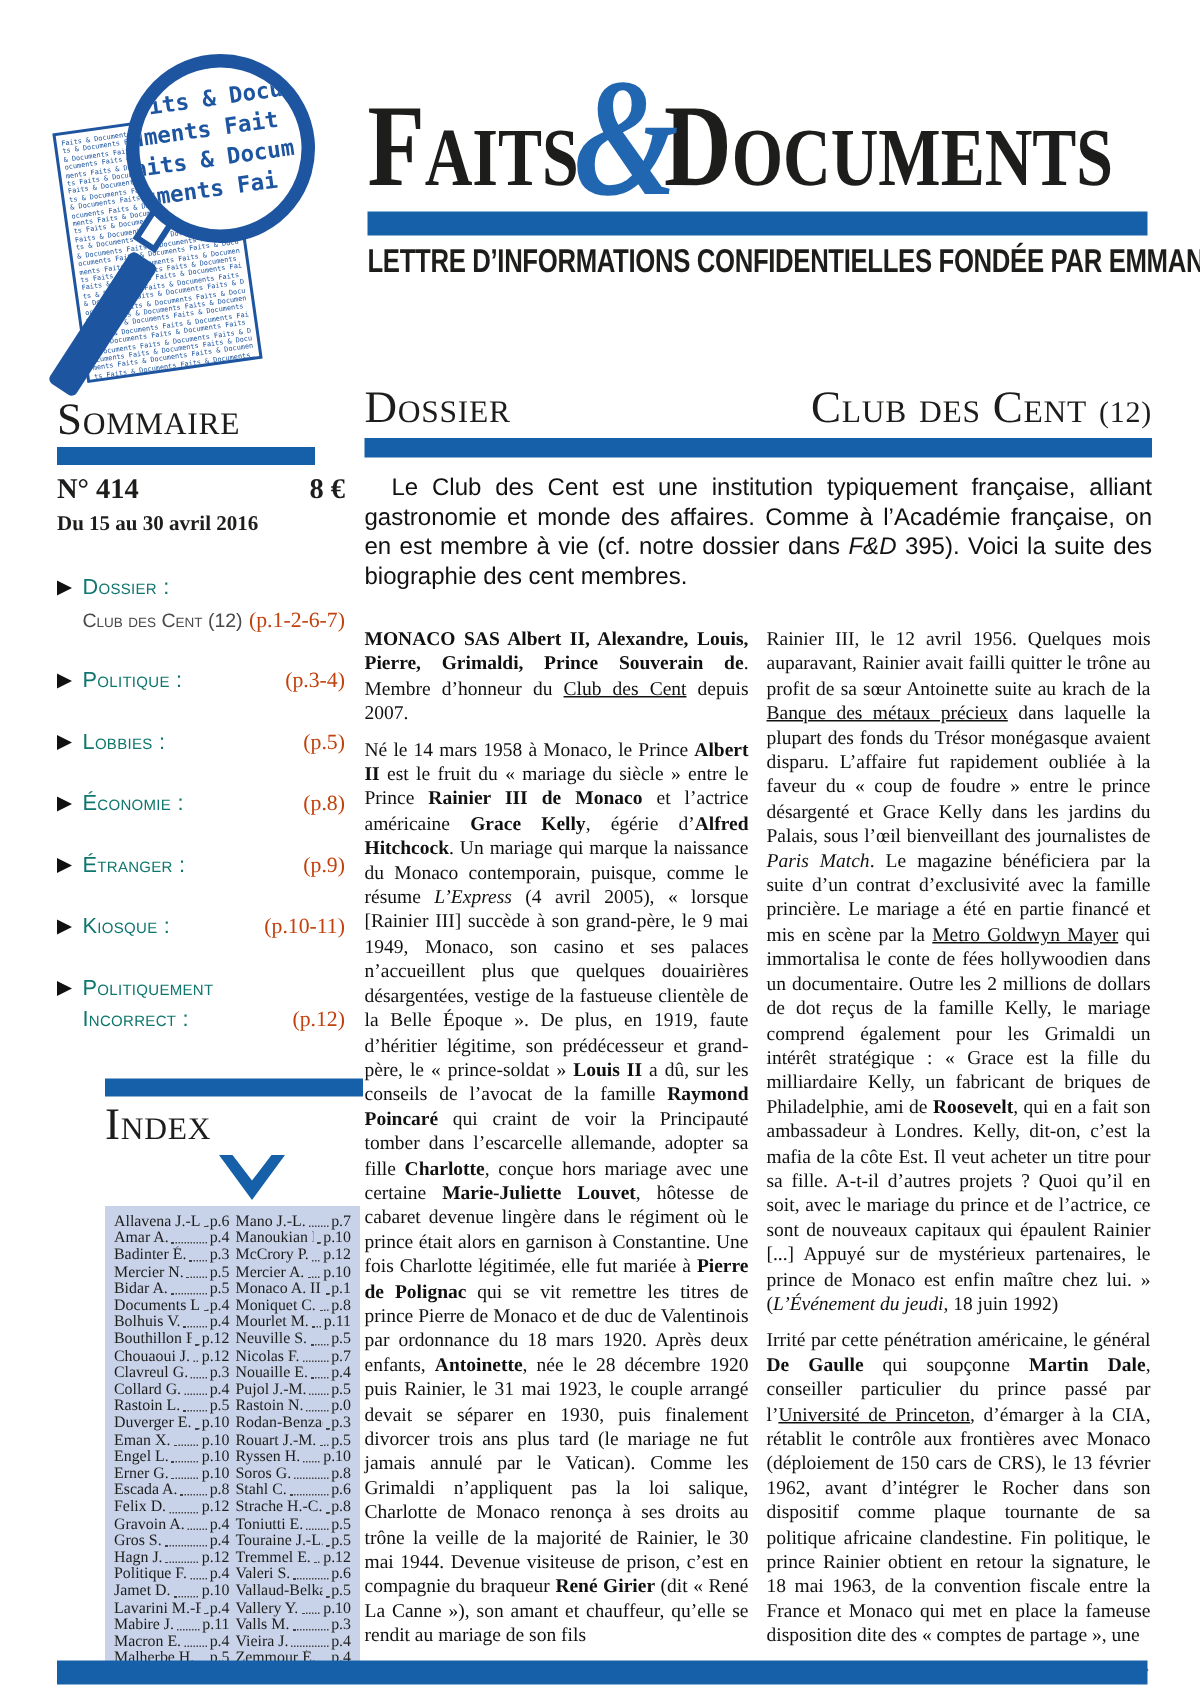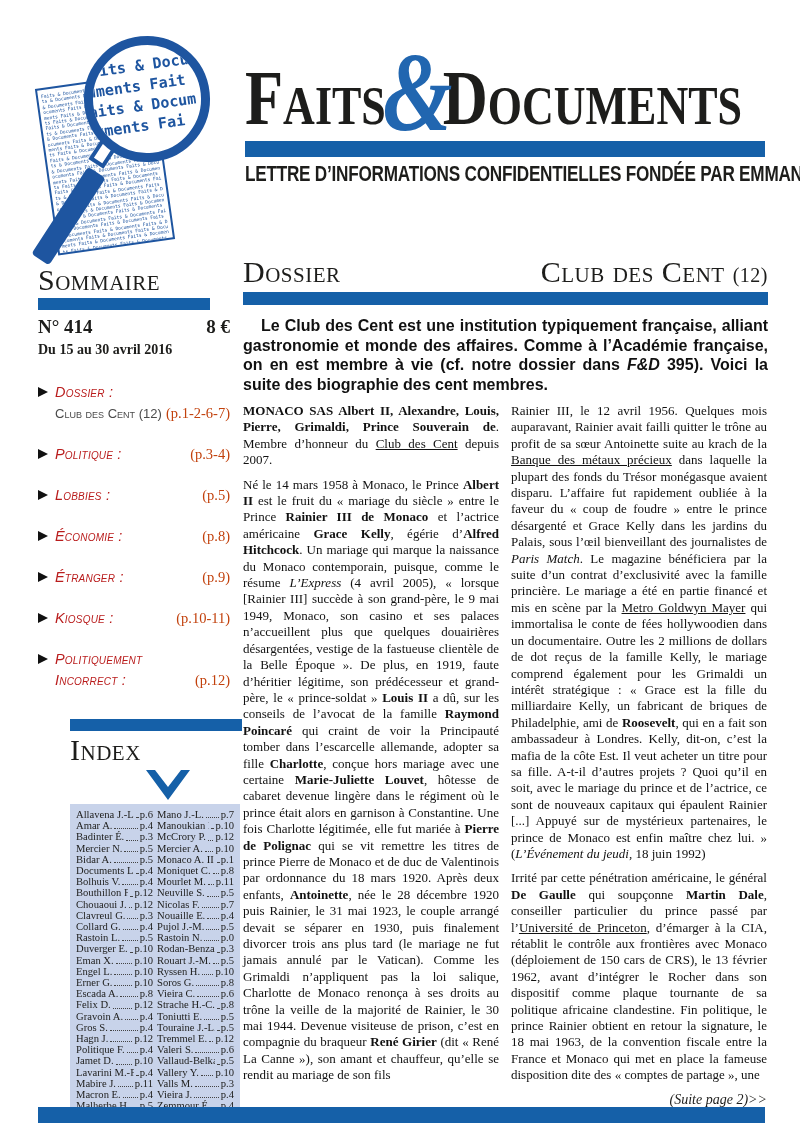--- a/index.html
+++ b/index.html
@@ -54,21 +54,21 @@
     font-weight:bold; font-size:19px; line-height:23px;gap:20px; }
   .issue-date { font-weight:bold; font-size:14px; line-height:23px; }
   .som-list { margin-top:21px; }
   .som-item { display:flex; margin-bottom:20px; }
   .som-arrow { width:0; height:0; border-top:5px solid transparent;
     border-bottom:5px solid transparent; border-left:10px solid #111;
     margin:5px 7px 0 0; flex:none; }
   .som-body { flex:1; font-family:"Liberation Sans", sans-serif; }
   .som-row { display:flex; justify-content:space-between; align-items:baseline; }
   .som-label { font-variant:small-caps; font-size:14.5px; line-height:21px;
-    color:#b91c1c; letter-spacing:0.2px;font-style:italic; }
+    color:#0f766e; letter-spacing:0.2px; }
   .som-sub { font-variant:small-caps; font-size:13px; line-height:21px;
     color:#4a4a4a; }
   .som-pages { font-family:Liberation Serif, serif; font-size:14.5px;
     color:#c2410c; white-space:nowrap; }
 
   .index-sec { margin-top:28px;padding-left:32px; }
   .idx-arrow { margin:4px 0 4px 76px; display:block; }
   .idx-box { width:170px; background:#c8d3ea; padding:5px 4px; margin-top:0; }
   .idx-cols { display:flex; }
   .idx-col { width:50%; padding:0 2px; }
@@ -80,23 +80,23 @@
   .idx-page { white-space:nowrap; }
 
   
   .main { position:absolute; left:243px; top:256px; width:525px; }
   .dos-head { display:flex; justify-content:space-between; align-items:baseline; }
   .dos-kicker { font-size:30px; line-height:32px; letter-spacing:0.5px; }
   .dos-title { font-size:30px; line-height:32px; letter-spacing:0.5px; }
   .dos-title .hdr-sub { font-variant:normal; font-size:20px; }
   .dos-bar { width:525px; height:13px; background:#1560a8; margin-top:1px; }
   .dos-intro { margin-top:11px; font-family:"Liberation Sans", sans-serif;
-    font-weight:bold; font-size:16px; line-height:19.5px; text-align:justify;
+    font-weight:normal; font-size:16px; line-height:19.5px; text-align:justify;
     text-indent:18px; color:#111; }
-  .art-cols { display:flex; gap:12px; margin-top:9px; }
+  .art-cols { display:flex; gap:12px; margin-top:24px; }
   .art-col { width:256px; }
   .art-col p { font-size:13px; line-height:16.4px; text-align:justify;
     margin-bottom:8px; color:#111; }
   .art-col p b { font-weight:bold; }
   .suite { text-align:right; font-style:italic; font-size:14px; margin-top:4px; }
 
   .bottom-bar { position:absolute; left:38px; top:1107px; width:727px;
     height:16px; background:#1560a8; }
 </style>
 </head>
@@ -422,21 +422,21 @@
               <span class="idx-name">Ryssen H.</span>
               <span class="idx-leader"></span>
               <span class="idx-page">p.10</span>
             </div>
             <div class="idx-row">
               <span class="idx-name">Soros G.</span>
               <span class="idx-leader"></span>
               <span class="idx-page">p.8</span>
             </div>
             <div class="idx-row">
-              <span class="idx-name">Vieira C.</span>
+              <span class="idx-name">Stahl C.</span>
               <span class="idx-leader"></span>
               <span class="idx-page">p.6</span>
             </div>
             <div class="idx-row">
               <span class="idx-name">Strache H.-C.</span>
               <span class="idx-leader"></span>
               <span class="idx-page">p.8</span>
             </div>
             <div class="idx-row">
               <span class="idx-name">Toniutti E.</span>

